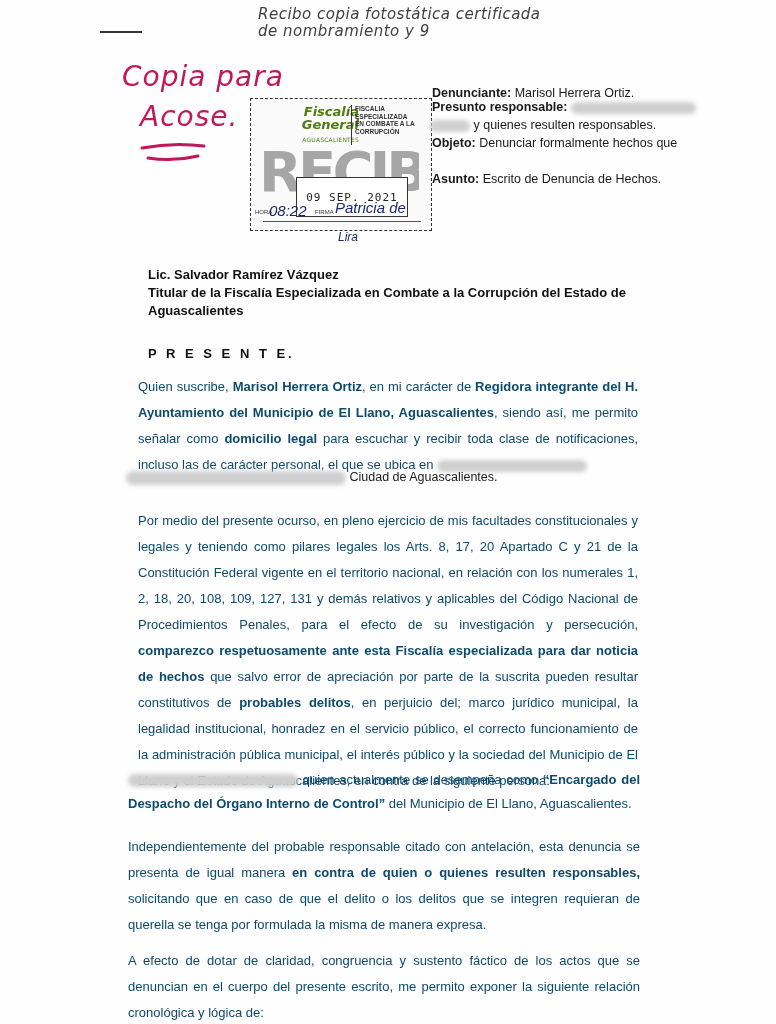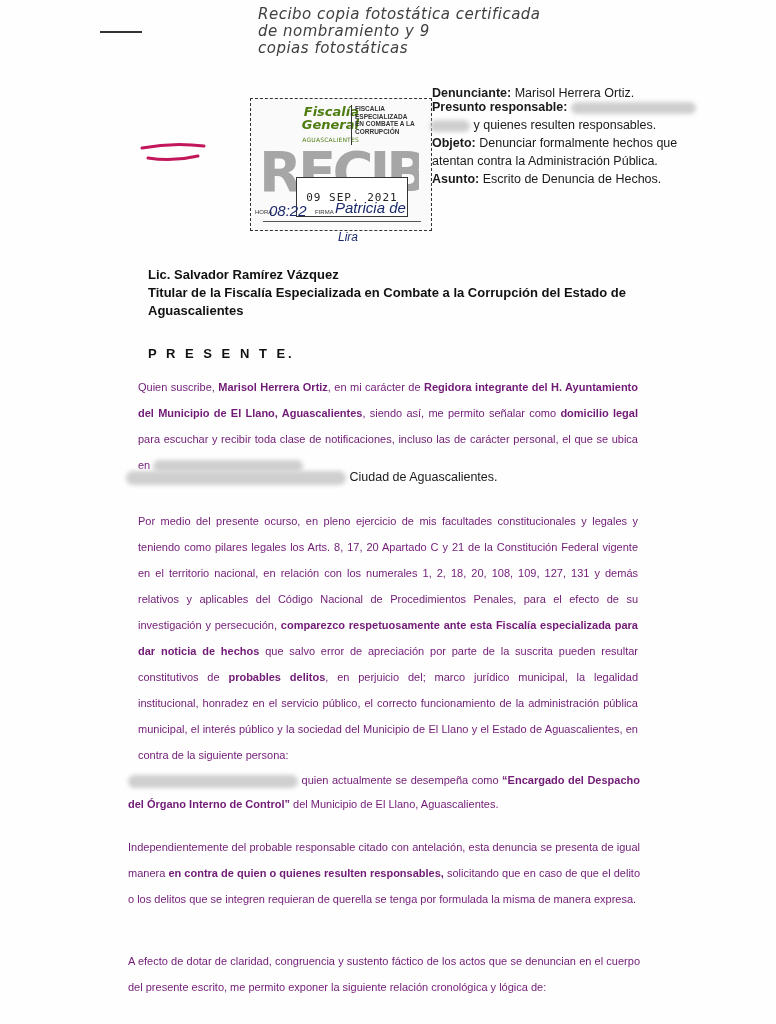--- a/index.html
+++ b/index.html
@@ -43,40 +43,43 @@
   .stamp .datebox { position:absolute; left:45px; top:50px; width:110px; height:38px;
     background:#ffffff; border:1.5px solid #333; display:flex; align-items:center; justify-content:center;
     font-family:"DejaVu Sans Mono", monospace; font-size:11px; color:#222; letter-spacing:1px;margin-top:28px; }
   .stamp .hora { position:absolute; left:4px; top:110px; font-size:6px; color:#333; }
   .stamp .horaval { position:absolute; left:18px; top:103px; font-size:15px; color:#1c2a6b; font-style:italic; }
   .stamp .firma { position:absolute; left:64px; top:110px; font-size:6px; color:#333; }
   .stamp .firmaval { position:absolute; left:84px; top:100px; font-size:15px; color:#1c2a6b; font-style:italic; }
   .stamp .line { position:absolute; left:12px; top:122px; width:158px; height:1px; background:#555; }
   .stamp-under { left:338px; top:230px; font-size:12px; color:#1c2a6b; font-style:italic; }
 
-  .body-text { left:138px; width:500px; font-size:11px; line-height:26px; text-align:justify; color:#701a75; }
+  .body-text { left:138px; width:500px; font-size:13px; line-height:26px; text-align:justify; color:#0c4a6e; }
   .body-text b { font-weight:bold; }
   .addr { left:138px; font-size:12.5px; color:#1a1a1a; }
 
   .recip { left:148px; top:266px; font-size:13px; line-height:18px; font-weight:bold; width:500px; color:#111; }
   .presente { left:148px; top:346px; font-size:13px; font-weight:bold; letter-spacing:3px; color:#111; }
 </style>
 </head>
 <body>
 
 <div class="page">
 
   <div class="abs dash"></div>
 
   <div class="abs hand-blue" style="left:258px;top:6px;">
     <div>Recibo copia fotostática certificada</div>
     <div>de nombramiento y 9</div>
-    <div>copias fotostáticas</div>
   </div>
 
+  <div class="abs hand-red" style="left:122px;top:62px;">
+    <div>Copia para</div>
+    <div style="margin-left:18px;margin-top:10px;">Acose.</div>
+  </div>
   <svg class="abs" style="left:138px;top:140px;" width="70" height="24">
     <path d="M4 8 Q35 2 66 6" stroke="#c2185b" stroke-width="3" fill="none" stroke-linecap="round"></path>
     <path d="M10 18 Q35 22 60 16" stroke="#c2185b" stroke-width="3" fill="none" stroke-linecap="round"></path>
   </svg>
 
   <div class="abs stamp">
     <div class="fg">
       <span>Fiscalía General</span>
       <small>AGUASCALIENTES</small>
     </div>
@@ -106,21 +109,20 @@
     <span class="blur" style="width:125px;height:12px;"></span>
   </div>
   <div class="abs hdr" style="top:116px;left:430px;">
     <span class="blur" style="width:40px;height:12px;"></span>
     <span>y quienes resulten responsables.</span>
   </div>
   <div class="abs hdr" style="top:134px;">
     <b>Objeto:</b>
     <span>Denunciar formalmente hechos que</span>
   </div>
-  <div class="abs hdr" style="top:152px;">atentan contra la Administración Pública.</div>
   <div class="abs recip">
     <div>Lic. Salvador Ramírez Vázquez</div>
     <div>Titular de la Fiscalía Especializada en Combate a la Corrupción del Estado de Aguascalientes</div>
   </div>
 
   <div class="abs hdr" style="top:170px;">
     <b>Asunto:</b>
     <span>Escrito de Denuncia de Hechos.</span>
   </div>
 

